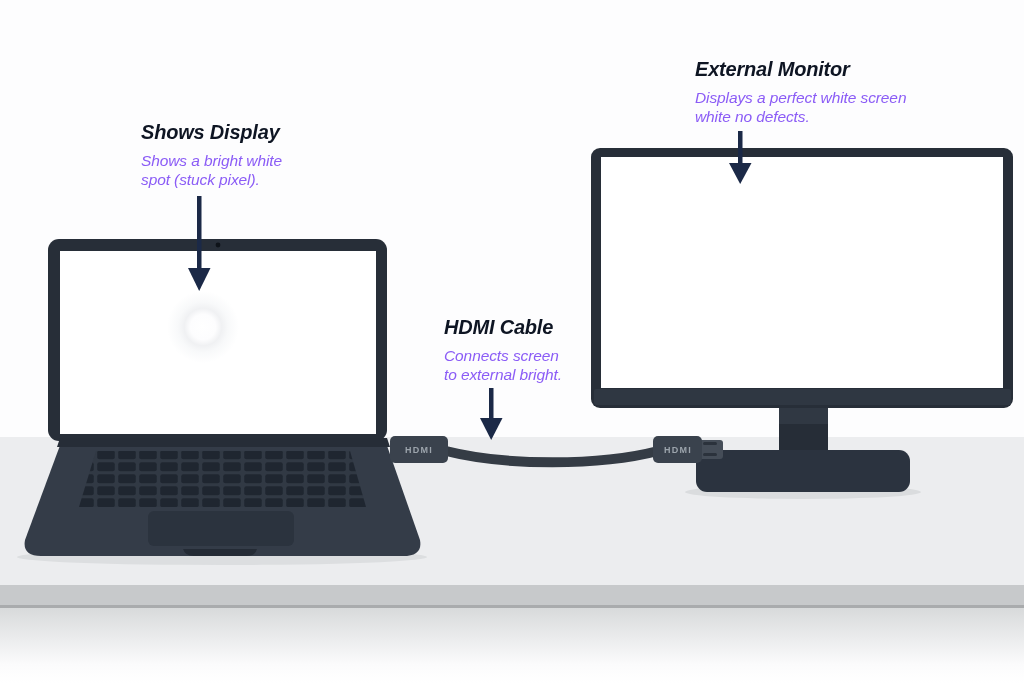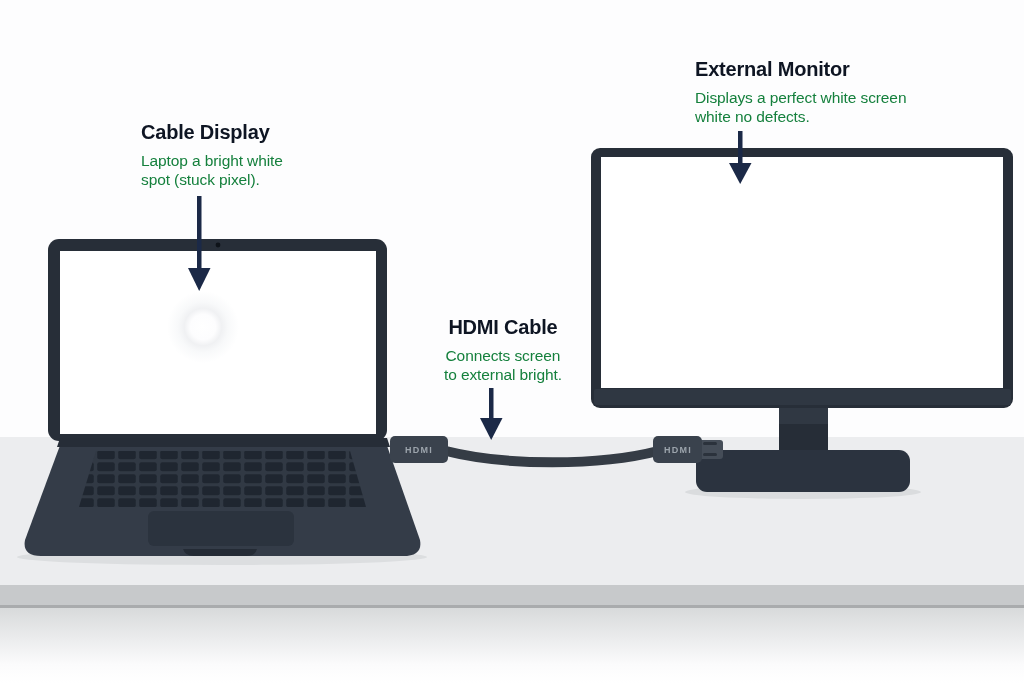--- a/index.html
+++ b/index.html
@@ -5,31 +5,31 @@
   html, body { margin: 0; padding: 0; background: #ffffff; }
   .stage {
     position: relative;
     width: 1024px;
     height: 683px;
     background: #fdfdfe;
     overflow: hidden;
     font-family: "Liberation Sans", sans-serif;
   }
   .stage svg { position: absolute; left: 0; top: 0; }
-  .label { position: absolute; }
+  .label { position: absolute; font-style: italic; }
   .label-title {
     font-size: 20px;
     font-weight: 700;
     color: #0e1523;
     letter-spacing: -0.2px;
     margin: 0 0 7px 0;
   }
   .label-desc {
     font-size: 15.5px;
-    color: #15803d;
+    color: #8b5cf6;
     line-height: 19px;
     letter-spacing: -0.1px;
   }
   .hdmi-label {
     font-size: 9px;
     font-weight: 700;
     letter-spacing: 1.2px;
     fill: #9ca4ac;
     font-family: "Liberation Sans", sans-serif;
   }
@@ -109,36 +109,36 @@
         <polygon points="729,163 751.5,163 740.2,184"></polygon>
       </g>
       <g>
         <rect x="489" y="388" width="4.5" height="32"></rect>
         <polygon points="480,418 502.5,418 491.2,440"></polygon>
       </g>
     </g>
   </svg>
 
   <div class="label" style="left:141px; top:121px;">
-    <div class="label-title">Cable Display</div>
+    <div class="label-title">Shows Display</div>
     <div class="label-desc">
-      <span>Laptop a bright white</span><br>
+      <span>Shows a bright white</span><br>
       <span>spot (stuck pixel).</span>
     </div>
   </div>
 
   <div class="label" style="left:695px; top:58px;">
     <div class="label-title">External Monitor</div>
     <div class="label-desc">
       <span>Displays a perfect white screen</span><br>
       <span>white no defects.</span>
     </div>
   </div>
 
-  <div class="label" style="left:444px; top:316px;text-align:center;">
+  <div class="label" style="left:444px; top:316px;">
     <div class="label-title">HDMI Cable</div>
     <div class="label-desc">
       <span>Connects screen</span><br>
       <span>to external bright.</span>
     </div>
   </div>
 
 </div>
 
 </body></html>

